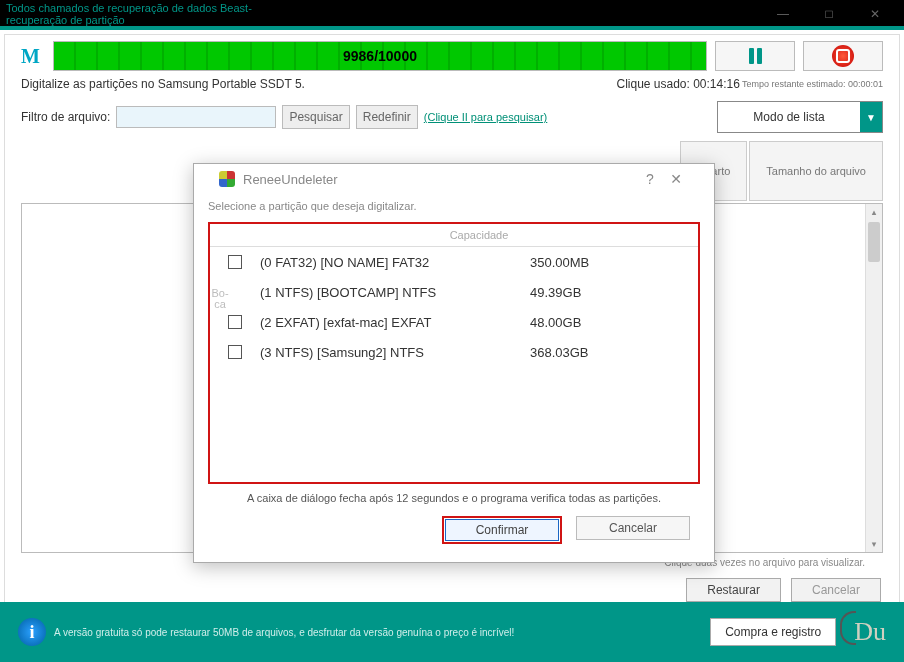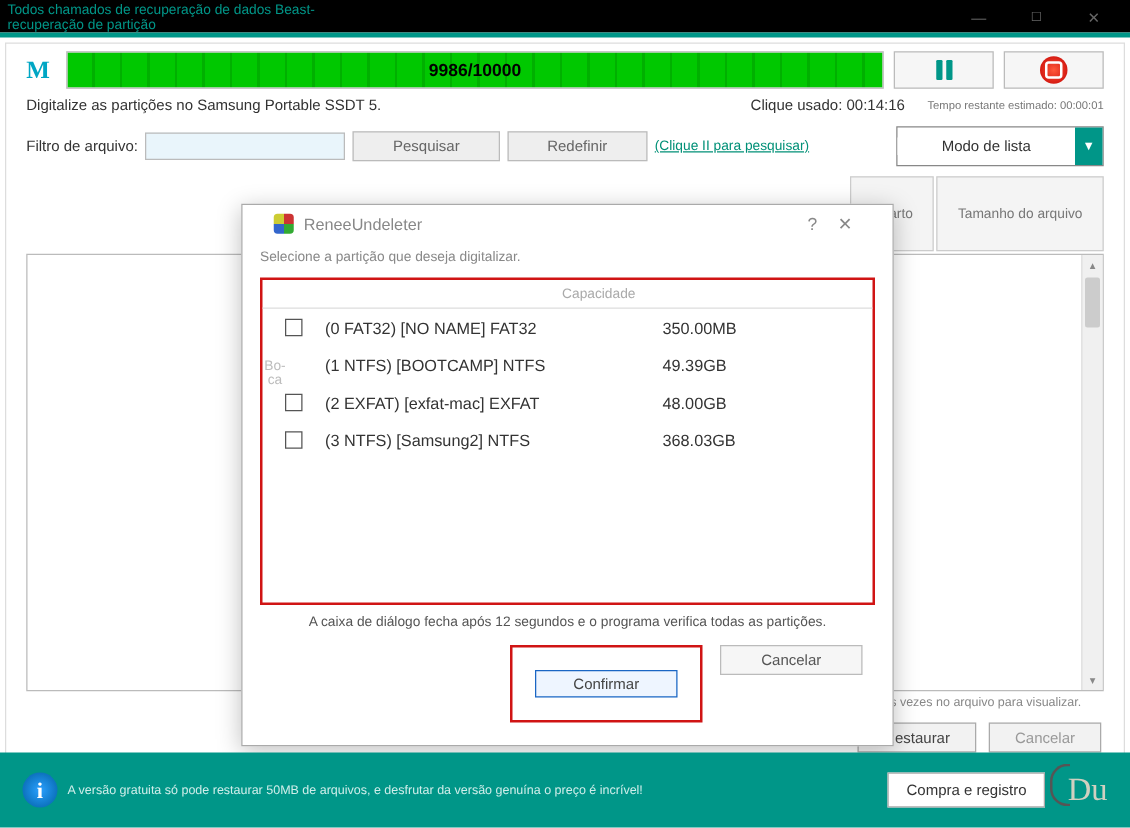--- a/index.html
+++ b/index.html
@@ -15,25 +15,25 @@
 .progress-fill{position:absolute;inset:0;background:linear-gradient(#00d000,#00a000);background-image:repeating-linear-gradient(90deg,#00c800 0 20px,#00b000 20px 22px)}
 .progress-text{position:absolute;inset:0;display:flex;align-items:center;justify-content:center;font-weight:bold;font-size:14px;color:#000}
 .ctrl-btn{width:78px;height:28px;border:1px solid #bbb;background:#f6f6f6;display:flex;align-items:center;justify-content:center;cursor:pointer}
 .pause-ico{display:flex;gap:3px}
 .pause-ico span{width:5px;height:16px;background:#009688;border-radius:1px}
 .stop-ico{width:22px;height:22px;border-radius:50%;background:radial-gradient(#ff5a3c,#c40000);display:flex;align-items:center;justify-content:center}
 .stop-ico span{width:10px;height:10px;border:2px solid #fff;border-radius:3px;background:transparent}
 .scan-row{display:flex;align-items:center;margin-top:6px;font-size:12px}
 .scan-label{color:#333}
 .time-used{margin-left:auto;color:#333}
-.time-remain{margin-left:18px;font-size:9px;color:#777}
+.time-remain{margin-left:2px;font-size:9px;color:#777}
 .filter-row{display:flex;align-items:center;gap:6px;margin-top:10px}
 .filter-label{font-size:12px}
 .filter-input{width:150px;height:20px;border:1px solid #bbb;background:#e9f5fb;padding:0 4px}
-.grey-btn{height:24px;padding:0 31px;border:1px solid #bbb;background:#eee;color:#666;font-size:12px;cursor:pointer}
+.grey-btn{height:24px;padding:0 6px;border:1px solid #bbb;background:#eee;color:#666;font-size:12px;cursor:pointer}
 .hint{color:#009077;text-decoration:underline;font-size:11px}
 .list-mode{margin-left:auto;position:relative;width:164px;height:30px;border:1px solid #888;background:#fff;display:flex;align-items:center}
 .list-mode .lbl{flex:1;text-align:center;font-size:12px;background-image:repeating-linear-gradient(0deg,transparent 0 2px,#bbb 2px 3px);background:#fff}
 .list-mode .dd{width:22px;height:100%;background:#009688;color:#fff;display:flex;align-items:center;justify-content:center;font-size:10px}
 .tabs-row{display:flex;margin-top:8px;justify-content:flex-end;gap:2px}
 .tab{height:22px;padding:18px 16px;border:1px solid #ccc;background:#f4f4f4;color:#777;font-size:11px;display:flex;align-items:center}
 .file-box{border:1px solid #bbb;height:348px;margin-top:2px;position:relative;background:#fff}
 .scrollbar{position:absolute;right:0;top:0;bottom:0;width:16px;background:#f0f0f0;border-left:1px solid #ddd}
 .scroll-arrow{height:16px;display:flex;align-items:center;justify-content:center;color:#888;font-size:9px}
 .scroll-thumb{position:absolute;left:2px;right:2px;top:18px;height:40px;background:#ccc;border-radius:2px}
@@ -61,21 +61,21 @@
 .col-dev{width:320px;text-align:center}
 .col-cap{flex:1;text-align:center;color:#aaa}
 .part-row{display:flex;align-items:center;height:30px;font-size:13px}
 .pk{width:50px;display:flex;justify-content:center}
 .chk{width:12px;height:12px;border:1px solid #555;background:#fff}
 .pdev{width:270px}
 .pcap{width:150px}
 .bo-ca{position:absolute;left:-4px;top:64px;width:28px;color:#bdbdbd;font-size:11px;text-align:center;line-height:11px}
 .dlg-note{font-size:11px;color:#555;text-align:center;margin:8px 0}
 .dlg-btn-row{display:flex;justify-content:flex-end;gap:14px;padding:4px 10px 8px 10px}
-.confirm-wrap{border:2px solid #d01414;padding:18px}
+.confirm-wrap{border:2px solid #d01414;padding:1px}
 .confirm-btn{width:114px;height:22px;border:1px solid #1a66c4;background:#eef5ff;color:#444;font-size:12px;cursor:pointer}
 .cancel-btn{width:114px;height:24px;border:1px solid #bbb;background:#f6f6f6;color:#555;font-size:12px;cursor:pointer}
 </style>
 </head>
 <body>
 
 <div class="title-bar">
   <div class="title-text">Todos chamados de recuperação de dados Beast-recuperação de partição</div>
   <div class="title-spacer"></div>
   <div class="win-btn">—</div>

